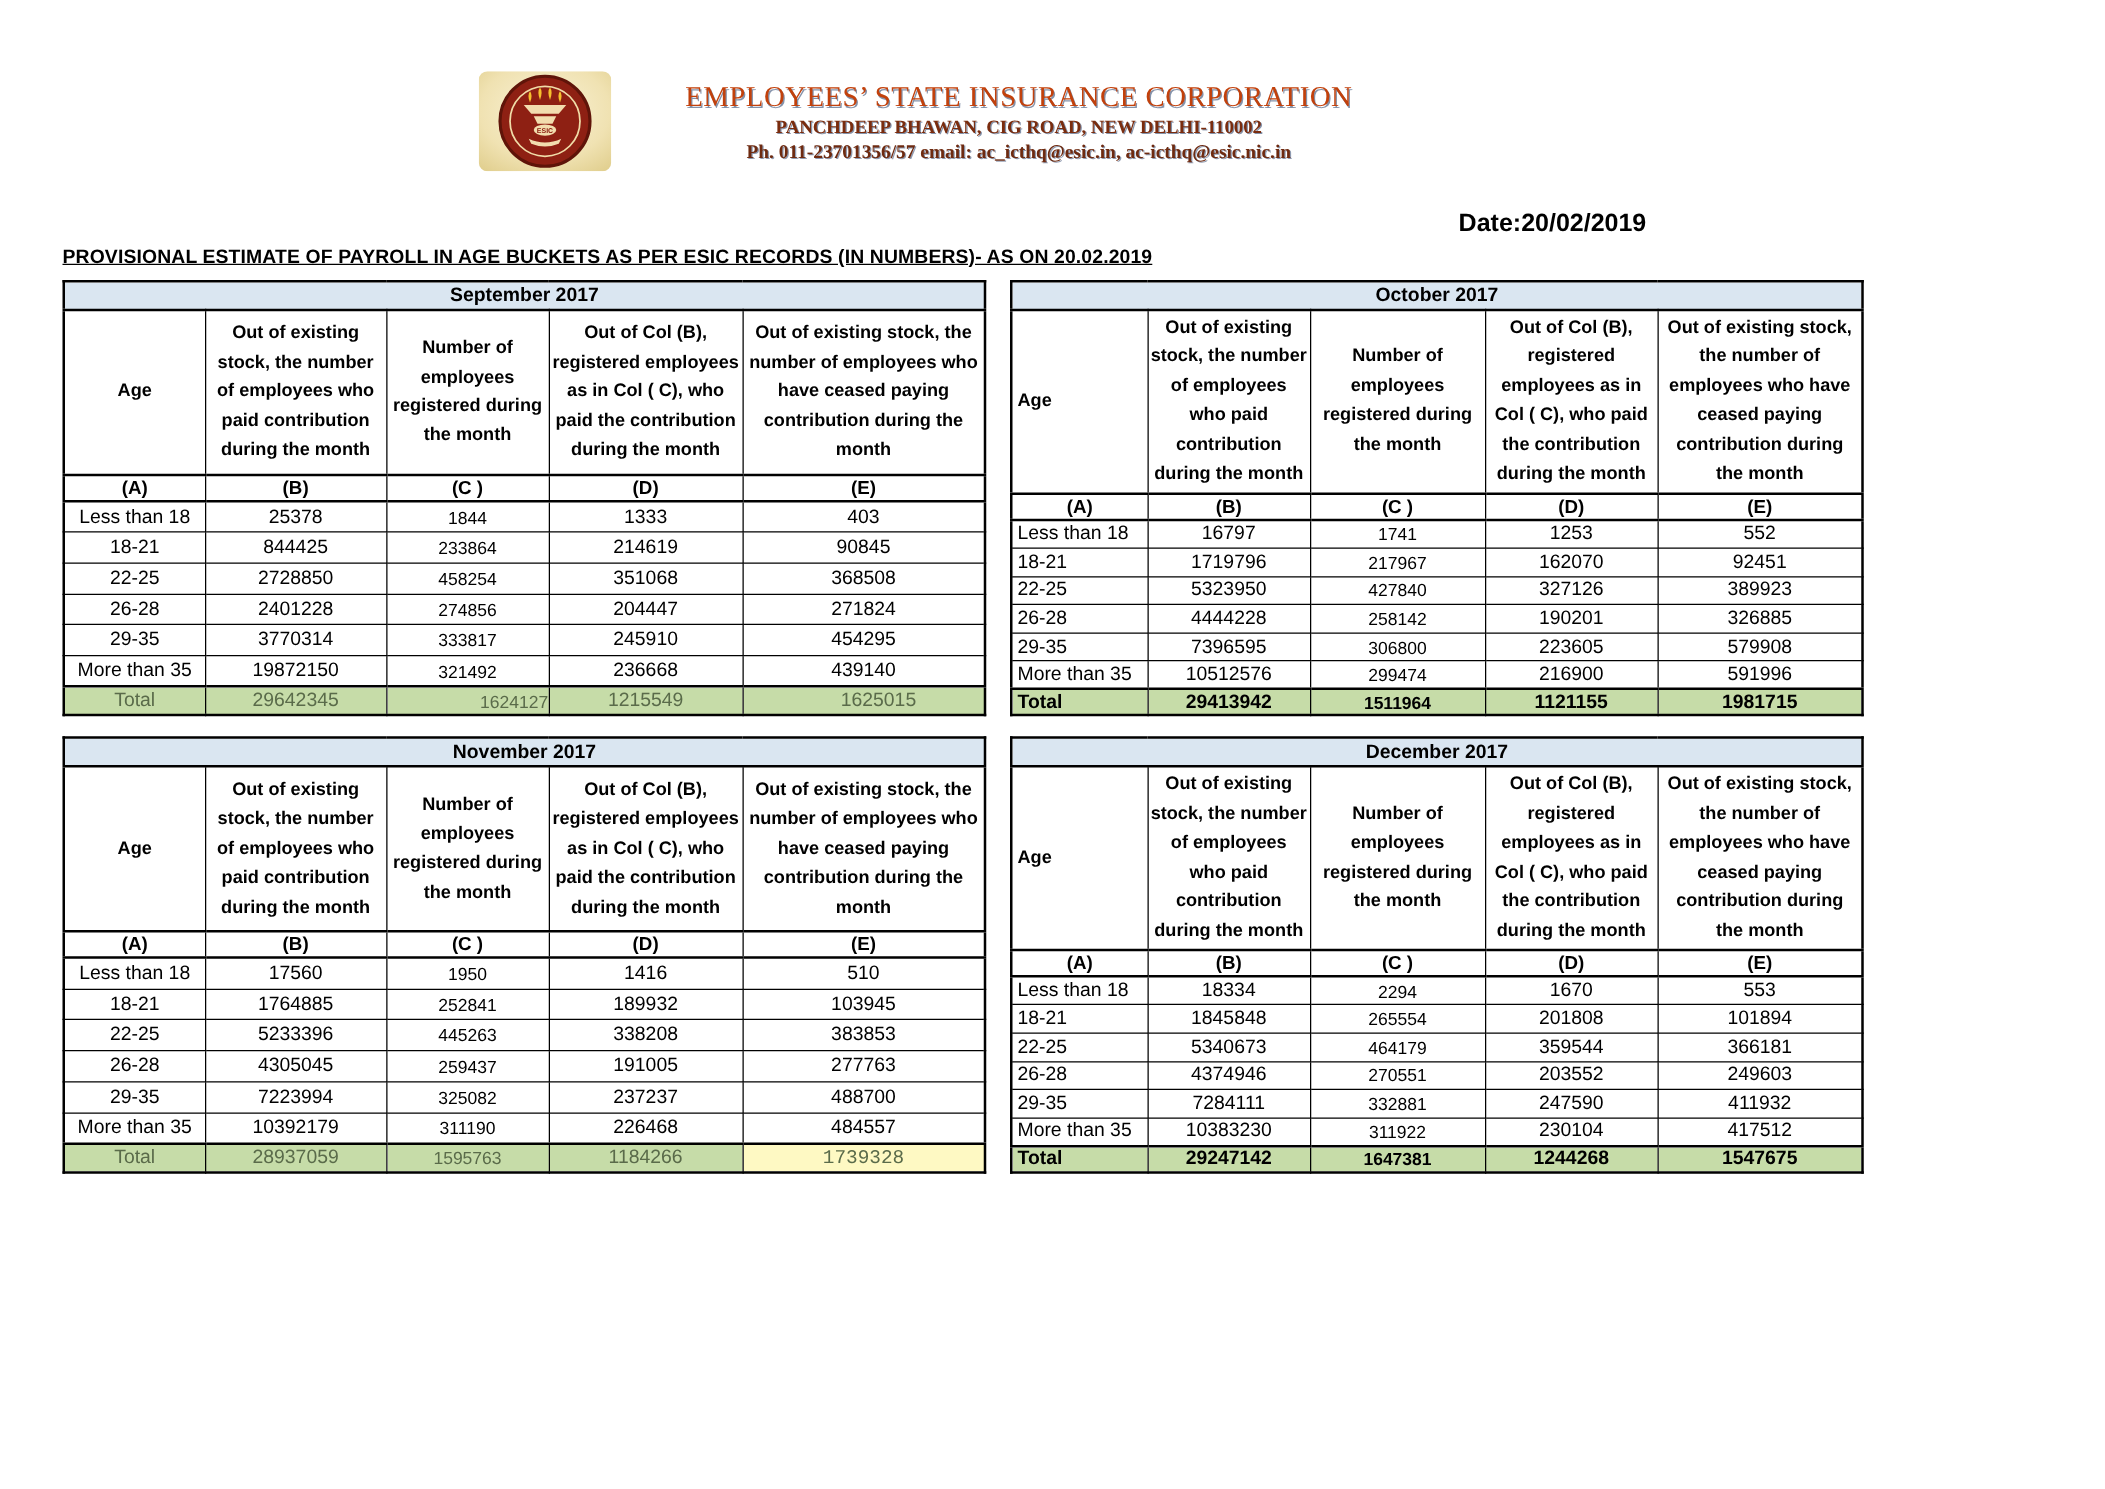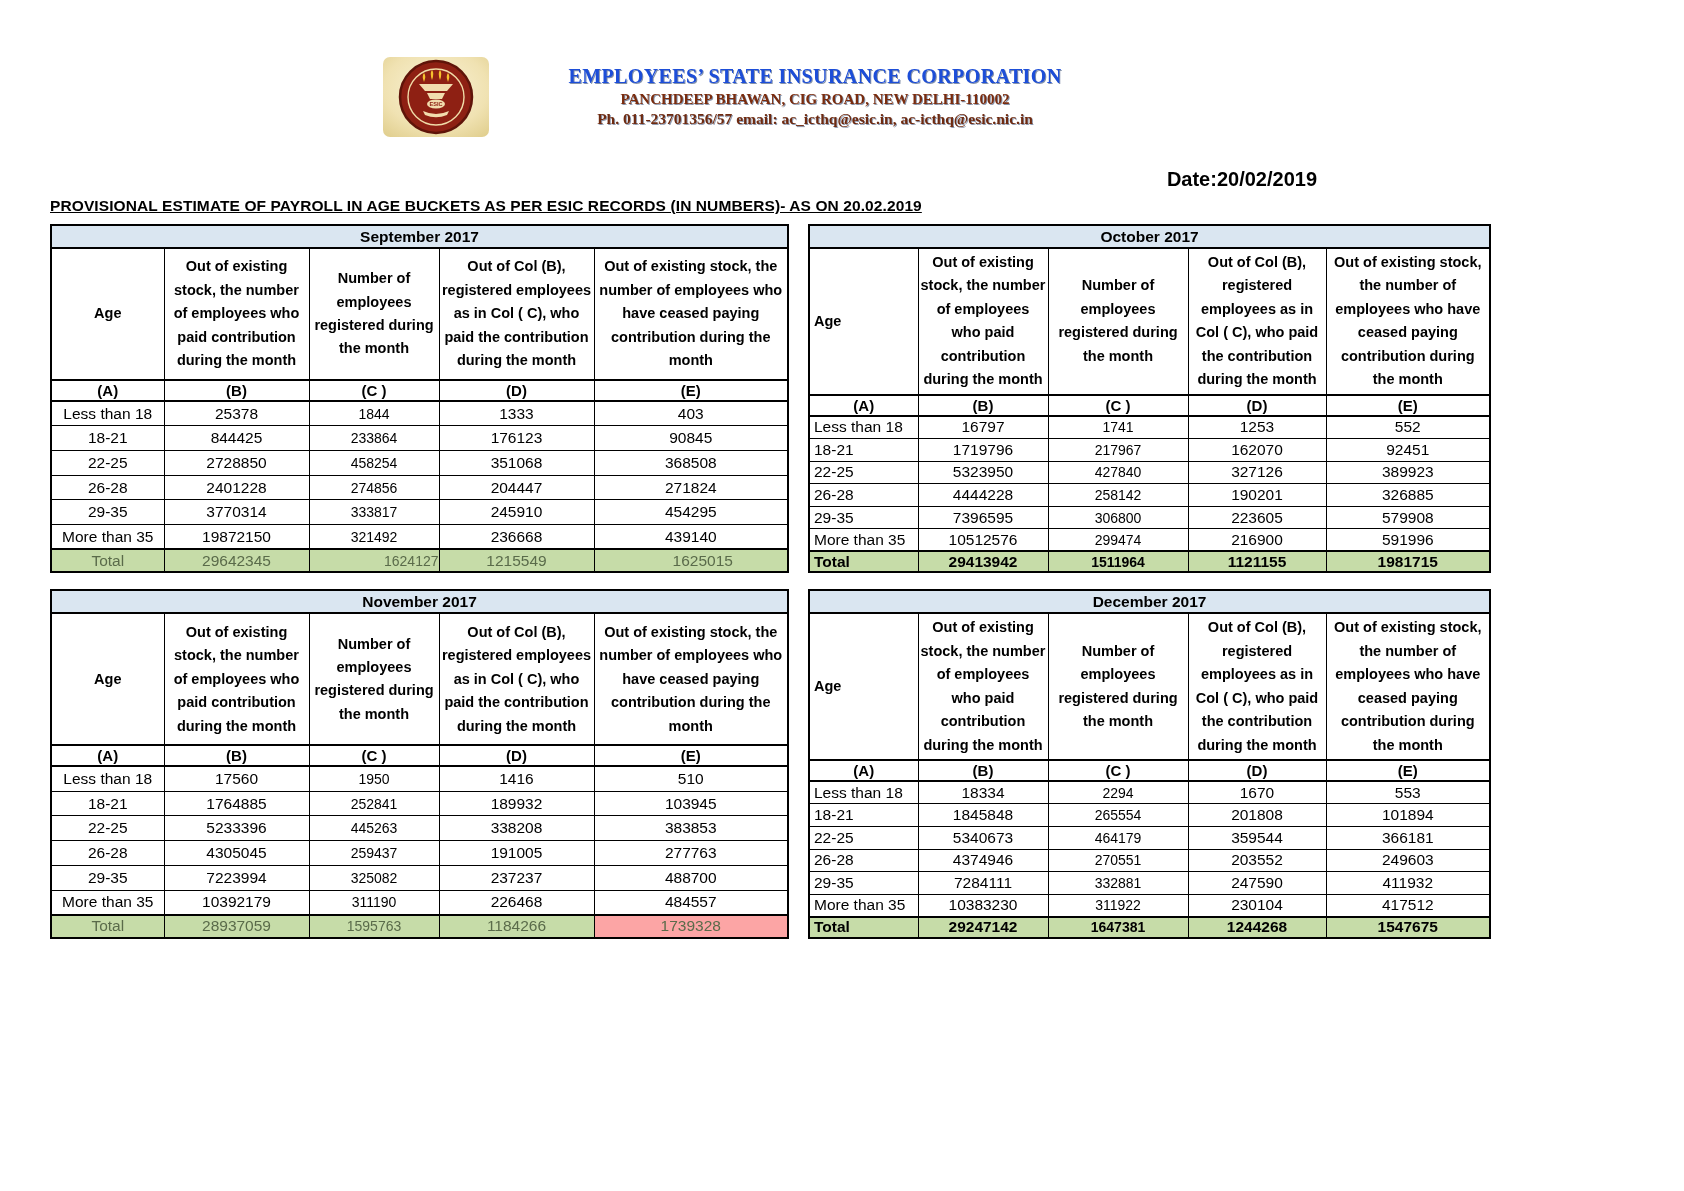--- a/index.html
+++ b/index.html
@@ -8,22 +8,22 @@
     width:1684px; height:1191px; position:relative; overflow:hidden;
     font-family:"Liberation Sans", sans-serif; color:#000;
   }
   .content { position:relative; margin-left:50px; width:1440px; }
 
   
   .header-row { position:relative; height:84px; margin-top:57px; }
   .logo { position:absolute; left:333px; top:0; width:106px; height:80px; }
   .org-block { position:absolute; left:90px; right:0; top:8px; text-align:center; }
   .org-name {
-    font-family:"Liberation Serif", serif; font-weight:bold; font-size:20px;
-    color:#1d4ed8; text-shadow:1px 1px 0 rgba(31,56,100,0.55); letter-spacing:0.4px;
+    font-family:"Liberation Serif", serif; font-weight:normal; font-size:23px;
+    color:#c2410c; text-shadow:1px 1px 0 rgba(31,56,100,0.55); letter-spacing:0.4px;
   }
   .org-address {
     font-family:"Liberation Serif", serif; font-weight:bold; font-size:15px;
     color:#7a2c0e; text-shadow:1px 1px 0 rgba(31,56,100,0.55); margin-top:3px;
   }
   .org-contact {
     font-family:"Liberation Serif", serif; font-weight:bold; font-size:15.5px;
     color:#6e2a10; text-shadow:1px 1px 0 rgba(31,56,100,0.5); margin-top:2px;
   }
 
@@ -147,21 +147,21 @@
             <td class="c-age">Less than 18</td>
             <td class="c-b">25378</td>
             <td class="c-c">1844</td>
             <td class="c-d">1333</td>
             <td class="c-e">403</td>
           </tr>
           <tr>
             <td class="c-age">18-21</td>
             <td class="c-b">844425</td>
             <td class="c-c">233864</td>
-            <td class="c-d">176123</td>
+            <td class="c-d">214619</td>
             <td class="c-e">90845</td>
           </tr>
           <tr>
             <td class="c-age">22-25</td>
             <td class="c-b">2728850</td>
             <td class="c-c">458254</td>
             <td class="c-d">351068</td>
             <td class="c-e">368508</td>
           </tr>
           <tr>
@@ -343,21 +343,21 @@
             <td class="c-b">10392179</td>
             <td class="c-c">311190</td>
             <td class="c-d">226468</td>
             <td class="c-e">484557</td>
           </tr>
           <tr class="total-row">
             <td class="c-age" style="background: rgb(198, 220, 168);">Total</td>
             <td class="c-b" style="background: rgb(198, 220, 168);">28937059</td>
             <td class="c-c" style="background: rgb(198, 220, 168);">1595763</td>
             <td class="c-d" style="background: rgb(198, 220, 168);">1184266</td>
-            <td class="c-e" style="background: #fca5a5;">1739328</td>
+            <td class="c-e" style="background: #fef9c3; font-family: Liberation Mono, monospace;">1739328</td>
           </tr>
         </tbody>
     </table>
 
     <table class="t-right-col t-leftalign">
       <colgroup>
           <col style="width:109px">
           <col style="width:130px">
           <col style="width:140px">
           <col style="width:138px">

